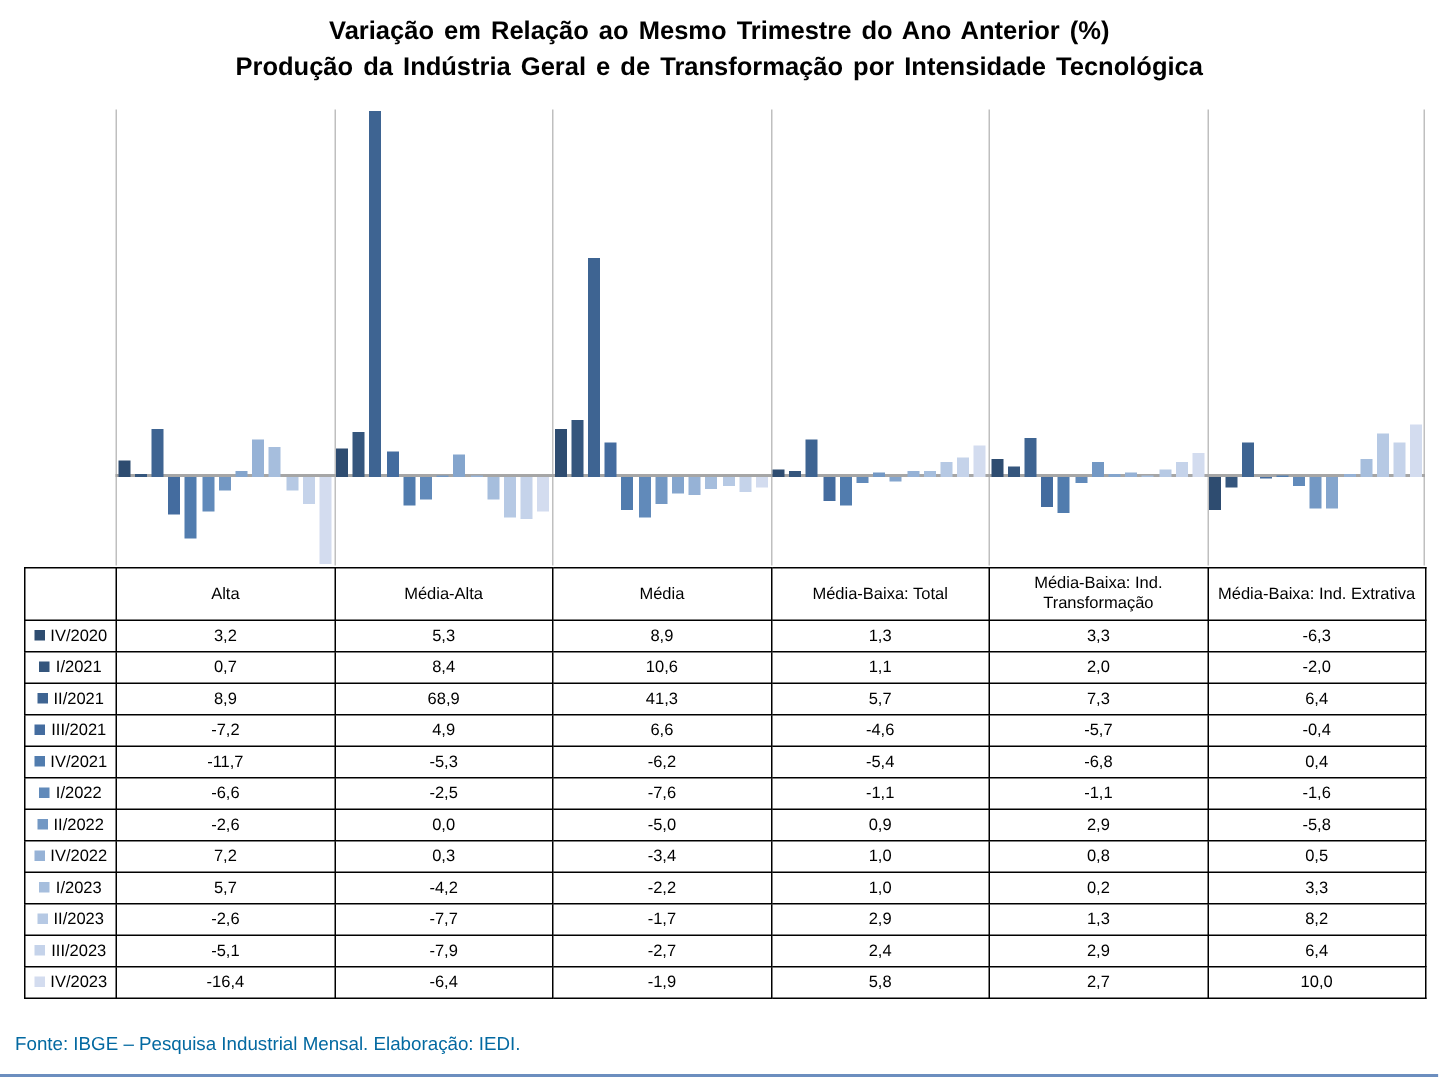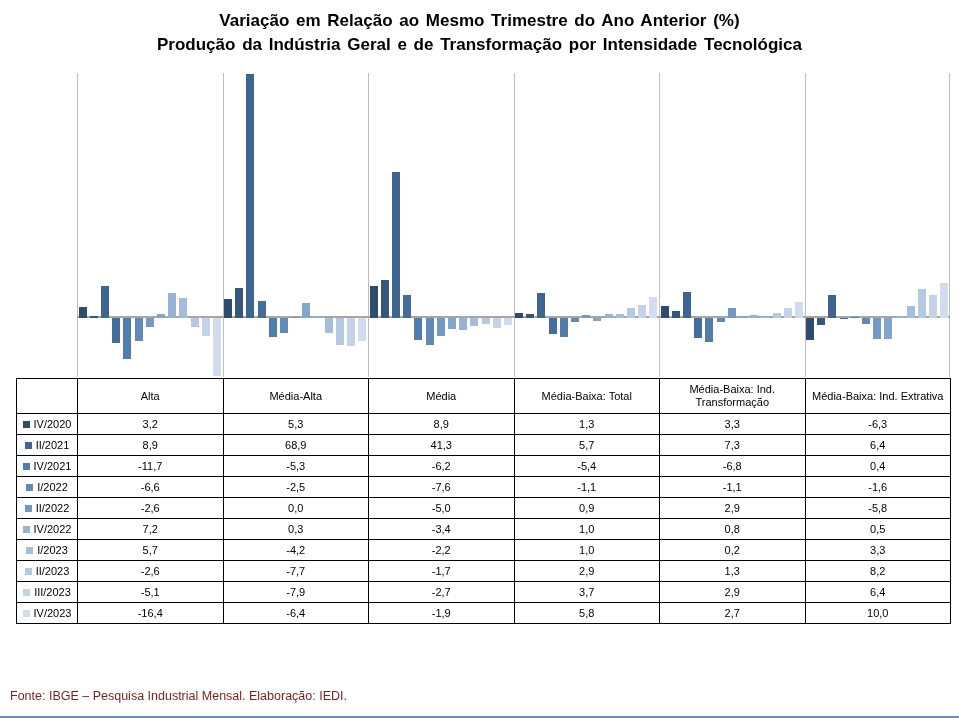--- a/index.html
+++ b/index.html
@@ -24,21 +24,21 @@
   }
   table.datatable th, table.datatable td {
     border:1px solid #000; padding:0 2px; text-align:center;
     font-weight:normal; vertical-align:middle; overflow:hidden;
   }
   table.datatable th { height:34px; line-height:13px; }
   table.datatable td { height:20px; }
   td.rowlabel { text-align:left; padding-left:4px; white-space:nowrap; }
   th.corner { border:none; }
   .swatch { display:inline-block; width:7px; height:7px; margin-right:4px; vertical-align:baseline; }
-  .footer { position:absolute; left:10px; top:689px; font-size:12.5px; color:#7f1d1d; }
+  .footer { position:absolute; left:10px; top:689px; font-size:12.5px; color:#0369a1; }
   .bottomline { position:absolute; left:0; bottom:0; width:959px; height:2px; }
 </style>
 </head>
 <body>
 
 <div class="canvas">
 
   <div class="title">
     <div>Variação em Relação ao Mesmo Trimestre do Ano Anterior (%)</div>
     <div>Produção da Indústria Geral e de Transformação por Intensidade Tecnológica</div>
@@ -170,29 +170,47 @@
         <tr>
           <td class="rowlabel"><span class="swatch" style="background: rgb(46, 76, 112);"></span><span>IV/2020</span></td>
           <td>3,2</td>
           <td>5,3</td>
           <td>8,9</td>
           <td>1,3</td>
           <td>3,3</td>
           <td>-6,3</td>
         </tr>
         <tr>
+          <td class="rowlabel"><span class="swatch" style="background: rgb(53, 86, 125);"></span><span>I/2021</span></td>
+          <td>0,7</td>
+          <td>8,4</td>
+          <td>10,6</td>
+          <td>1,1</td>
+          <td>2,0</td>
+          <td>-2,0</td>
+        </tr>
+        <tr>
           <td class="rowlabel"><span class="swatch" style="background: rgb(62, 100, 146);"></span><span>II/2021</span></td>
           <td>8,9</td>
           <td>68,9</td>
           <td>41,3</td>
           <td>5,7</td>
           <td>7,3</td>
           <td>6,4</td>
         </tr>
         <tr>
+          <td class="rowlabel"><span class="swatch" style="background: rgb(68, 108, 159);"></span><span>III/2021</span></td>
+          <td>-7,2</td>
+          <td>4,9</td>
+          <td>6,6</td>
+          <td>-4,6</td>
+          <td>-5,7</td>
+          <td>-0,4</td>
+        </tr>
+        <tr>
           <td class="rowlabel"><span class="swatch" style="background: rgb(81, 124, 174);"></span><span>IV/2021</span></td>
           <td>-11,7</td>
           <td>-5,3</td>
           <td>-6,2</td>
           <td>-5,4</td>
           <td>-6,8</td>
           <td>0,4</td>
         </tr>
         <tr>
           <td class="rowlabel"><span class="swatch" style="background: rgb(97, 138, 186);"></span><span>I/2022</span></td>
@@ -237,21 +255,21 @@
           <td>-1,7</td>
           <td>2,9</td>
           <td>1,3</td>
           <td>8,2</td>
         </tr>
         <tr>
           <td class="rowlabel"><span class="swatch" style="background: rgb(197, 211, 234);"></span><span>III/2023</span></td>
           <td>-5,1</td>
           <td>-7,9</td>
           <td>-2,7</td>
-          <td>3,7</td>
+          <td>2,4</td>
           <td>2,9</td>
           <td>6,4</td>
         </tr>
         <tr>
           <td class="rowlabel"><span class="swatch" style="background: rgb(211, 220, 239);"></span><span>IV/2023</span></td>
           <td>-16,4</td>
           <td>-6,4</td>
           <td>-1,9</td>
           <td>5,8</td>
           <td>2,7</td>

